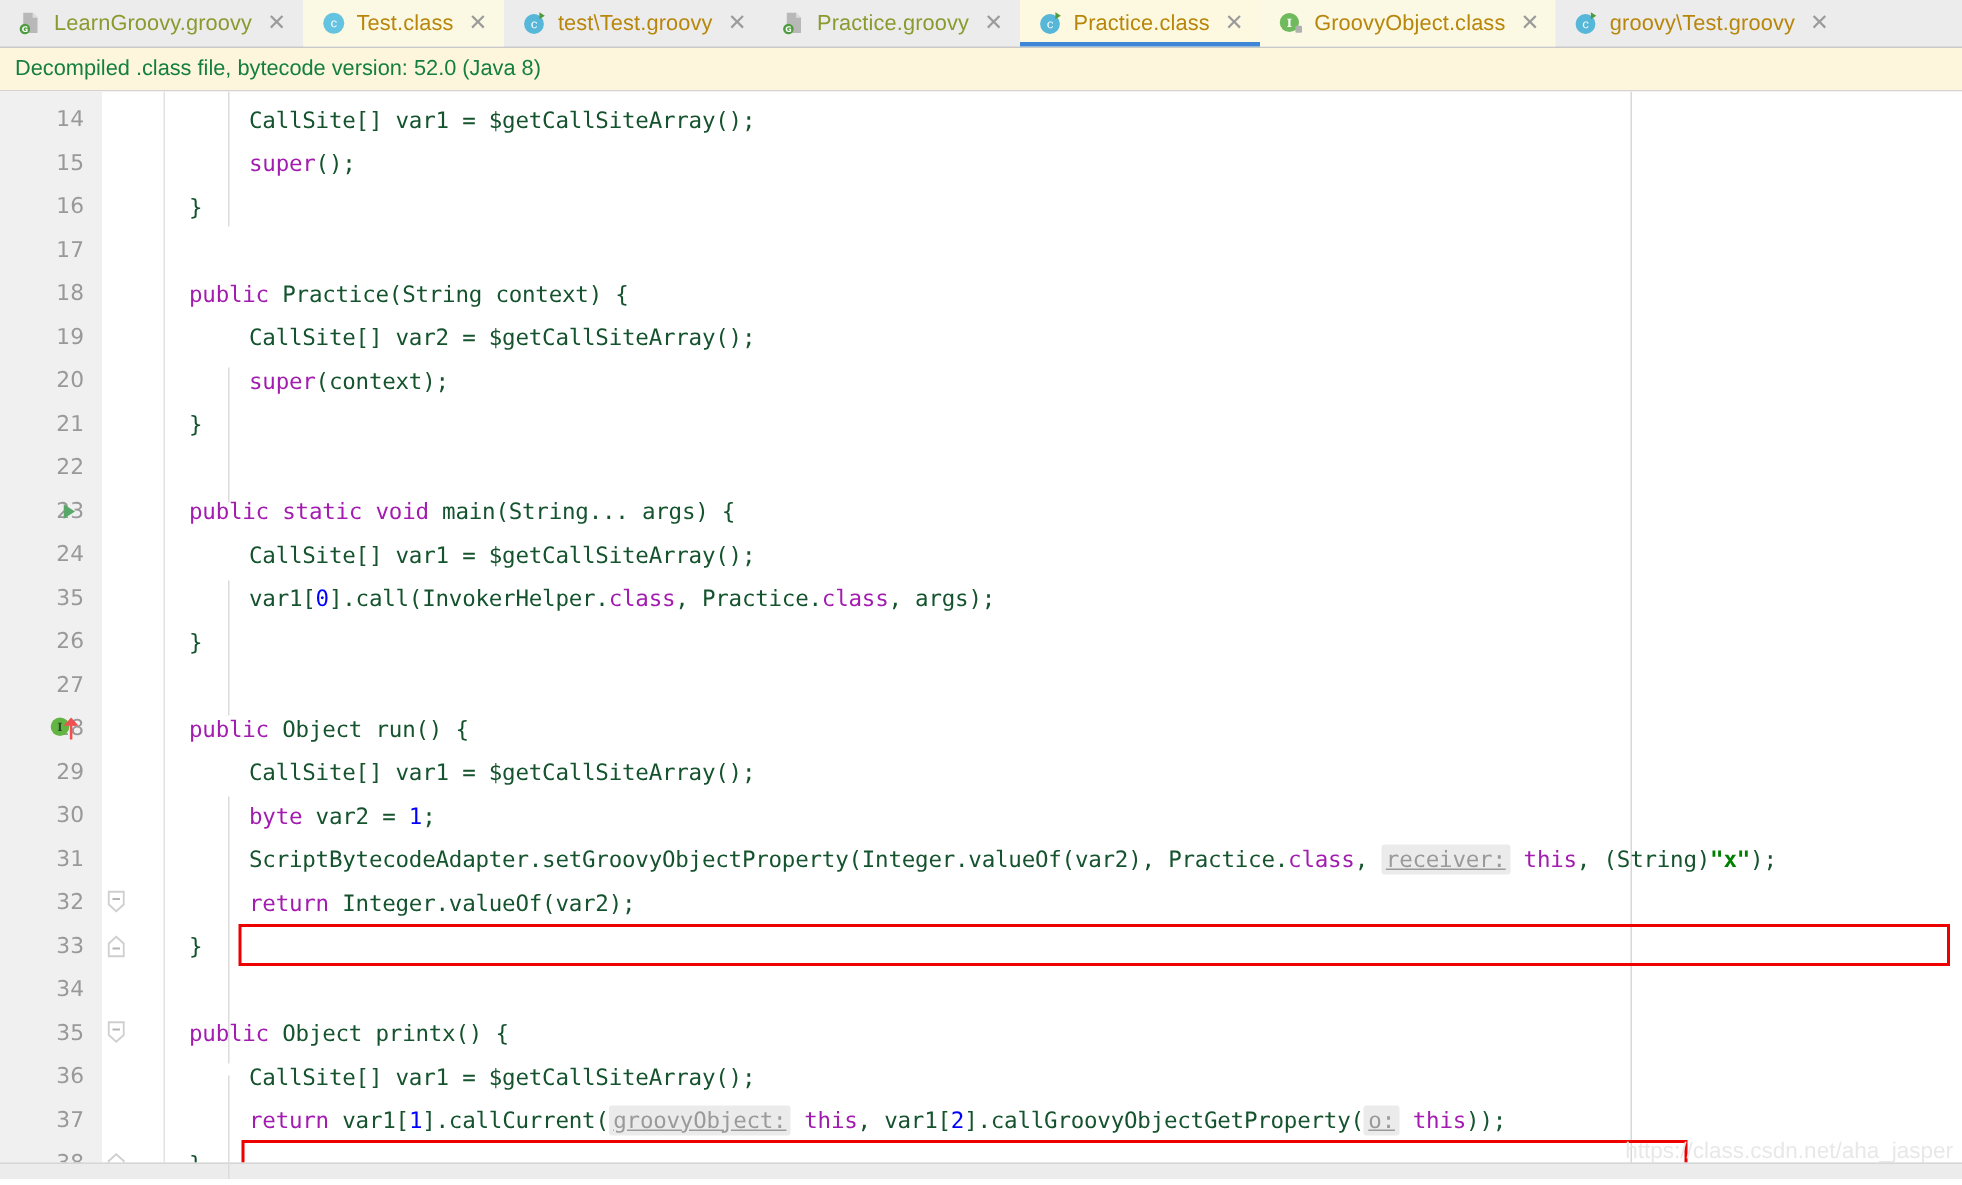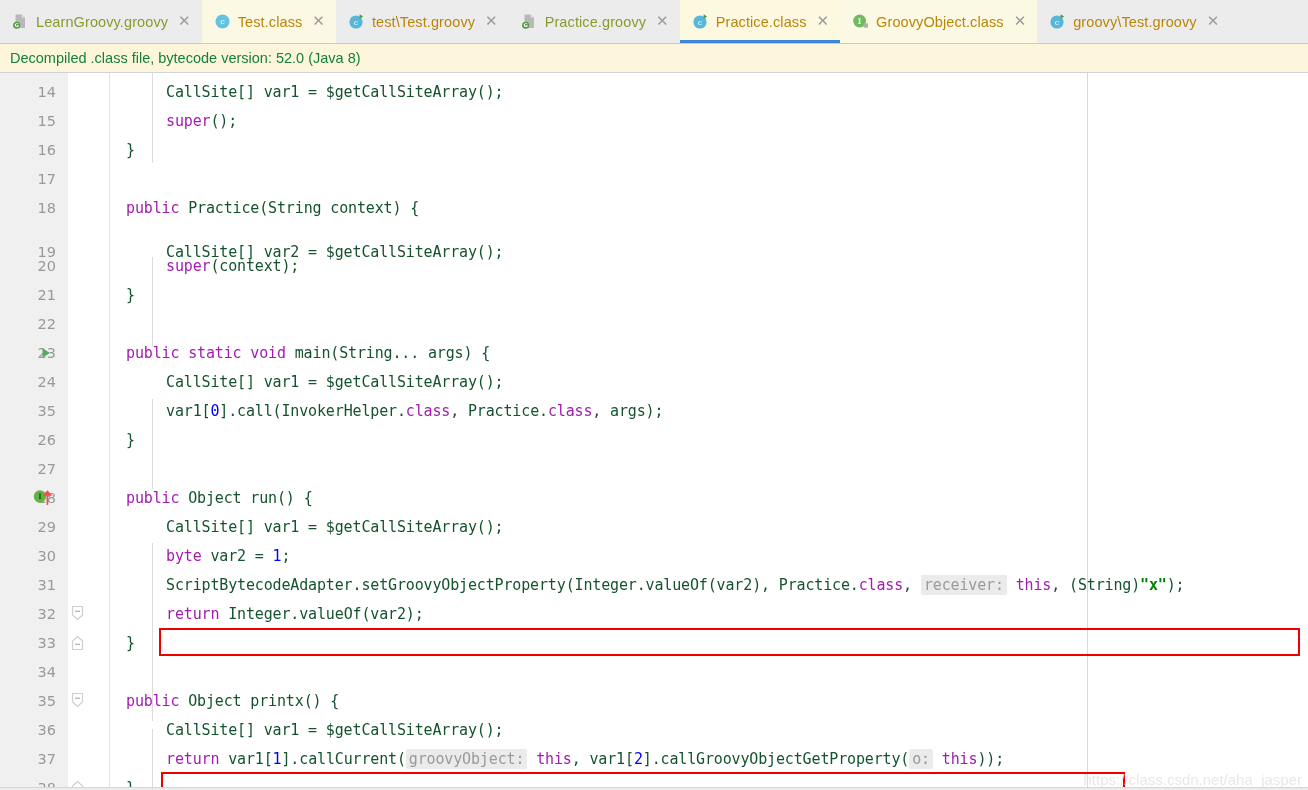--- a/index.html
+++ b/index.html
@@ -12,21 +12,21 @@
     height: 790px;
     overflow: hidden;
     font-family: "Liberation Sans", sans-serif;
     -webkit-font-smoothing: antialiased;
   }
 
   
   #tab-bar {
     display: flex;
     align-items: stretch;
-    height: 44px;
+    height: 32px;
     background: #ececec;
     border-bottom: 1px solid #c9c9c9;
     box-sizing: border-box;
     position: relative;
   }
   .tab {
     display: flex;
     align-items: center;
     gap: 7px;
     padding: 0 11px 0 12px;
@@ -157,20 +157,21 @@
   
   .kw { color: #a21caf; font-weight: normal; }
   .num { color: #0000ff; }
   .str { color: #008000; font-weight: bold; }
   .plain { color: #14532d; }
   .hint {
     background: #ebebeb;
     color: #9a9a9a;
     border-radius: 2px;
     padding: 1px 3px;
+    text-decoration: underline;
   }
 
   
   .redbox {
     position: absolute;
     border: 2px solid #ee0000;
     box-sizing: border-box;
     pointer-events: none;
   }
 
@@ -297,21 +298,21 @@
         <span class="code ind1"><span class="plain">}</span></span>
       </div>
       <div class="line" style="top: 91px; position: absolute; left: 0px; right: 0px;">
         <span class="ln">17</span>
         <span class="code ind1"></span>
       </div>
       <div class="line" style="top: 120px; position: absolute; left: 0px; right: 0px;">
         <span class="ln">18</span>
         <span class="code ind1"><span class="kw">public</span><span class="plain"> Practice(String context) {</span></span>
       </div>
-      <div class="line" style="top: 164px; position: absolute; left: 0px; right: 0px;">
+      <div class="line" style="top: 149px; position: absolute; left: 0px; right: 0px;">
         <span class="ln">19</span>
         <span class="code ind2"><span class="plain">CallSite[] var2 = $getCallSiteArray();</span></span>
       </div>
       <div class="line" style="top: 178px; position: absolute; left: 0px; right: 0px;">
         <span class="ln">20</span>
         <span class="code ind2"><span class="kw">super</span><span class="plain">(context);</span></span>
       </div>
       <div class="line" style="top: 207px; position: absolute; left: 0px; right: 0px;">
         <span class="ln">21</span>
         <span class="code ind1"><span class="plain">}</span></span>

